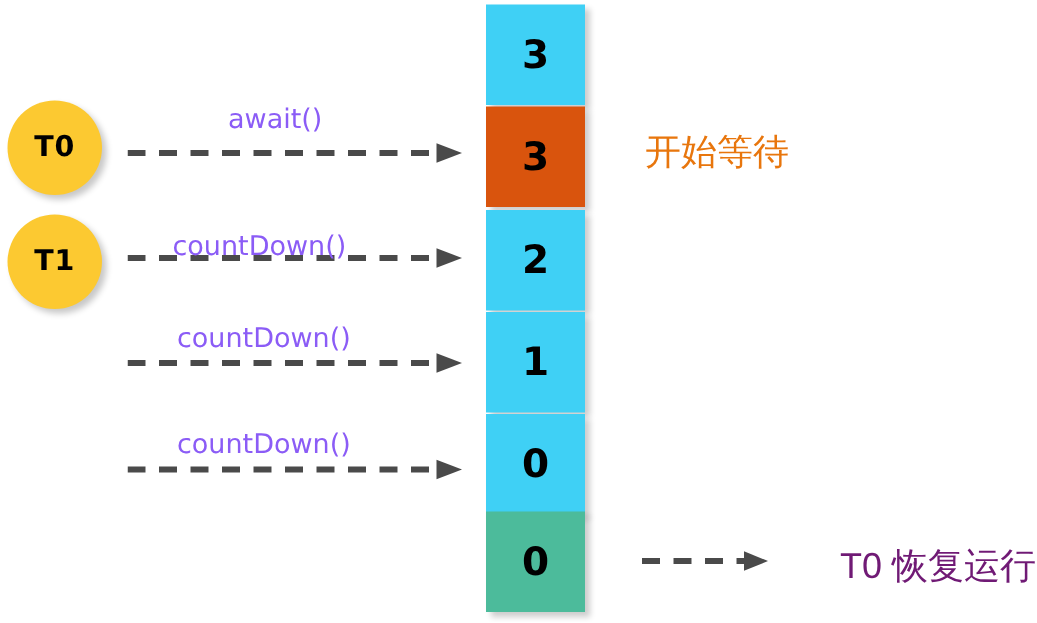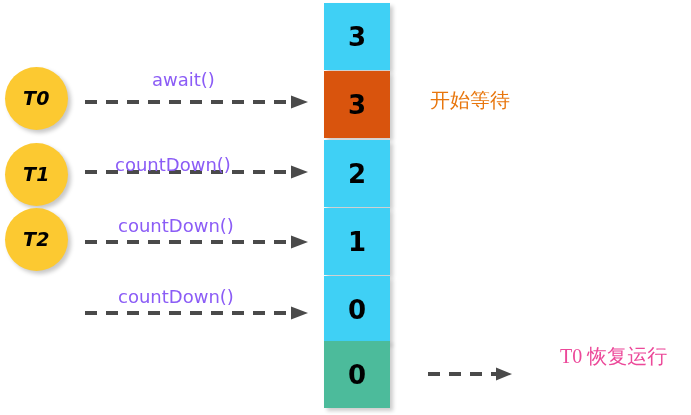--- a/index.html
+++ b/index.html
@@ -30,21 +30,20 @@
     align-items: center;
     justify-content: center;
   }
   .thread-label {
     font-family: "DejaVu Sans", "Liberation Sans", sans-serif;
     font-size: 19px;
     font-weight: bold;
     color: #000000;
     letter-spacing: 0.5px;
     line-height: 1;
-    font-style: italic;
   }
 
   
   .counter-block {
     position: absolute;
     left: 324px;
     width: 66px;
     height: 67px;
     box-shadow: 3px 3px 4px rgba(0,0,0,0.20);
     display: flex;
@@ -71,39 +70,36 @@
     font-family: "DejaVu Sans", "Liberation Sans", sans-serif;
     font-size: 18px;
     color: #8b5cf6;
     white-space: nowrap;
     line-height: 1;
   }
 
   
   .annotation {
     position: absolute;
-    font-family: Liberation Serif, serif;
-    font-size: 20px;
+    font-family: Liberation Sans, sans-serif;
+    font-size: 24px;
     white-space: nowrap;
     line-height: 1;
   }
 </style>
 </head>
 <body>
 
 <div id="canvas">
 
   <div class="thread-node" style="left:5px; top:67px;">
     <span class="thread-label">T0</span>
   </div>
   <div class="thread-node" style="left:5px; top:143px;">
     <span class="thread-label">T1</span>
-  </div>
-  <div class="thread-node" style="left:5px; top:208px;">
-    <span class="thread-label">T2</span>
   </div>
 
   <div class="arrow-row" style="left:85px; top:92px;">
     <svg class="arrow-svg" width="225" height="20" viewBox="0 0 225 20">
       <line x1="0" y1="10" x2="208" y2="10" stroke="#4a4a4a" stroke-width="4" stroke-dasharray="12,9"></line>
       <polygon points="206,3.5 223,10 206,16.5" fill="#4a4a4a"></polygon>
     </svg>
   </div>
   <div class="arrow-row" style="left:85px; top:162px;">
     <svg class="arrow-svg" width="225" height="20" viewBox="0 0 225 20">
@@ -149,15 +145,15 @@
   </div>
 
   <div class="arrow-row" style="left:428px; top:364px;">
     <svg class="arrow-svg" width="86" height="20" viewBox="0 0 86 20">
       <line x1="0" y1="10" x2="70" y2="10" stroke="#4a4a4a" stroke-width="4" stroke-dasharray="12,9"></line>
       <polygon points="68,3.5 84,10 68,16.5" fill="#4a4a4a"></polygon>
     </svg>
   </div>
 
   <span class="annotation" style="left:430px; top:90px; color:#e8760d;">开始等待</span>
-  <span class="annotation" style="left:560px; top:346px; color:#ec4899;">T0 恢复运行</span>
+  <span class="annotation" style="left:560px; top:366px; color:#701a75;">T0 恢复运行</span>
 
 </div>
 
 </body></html>

